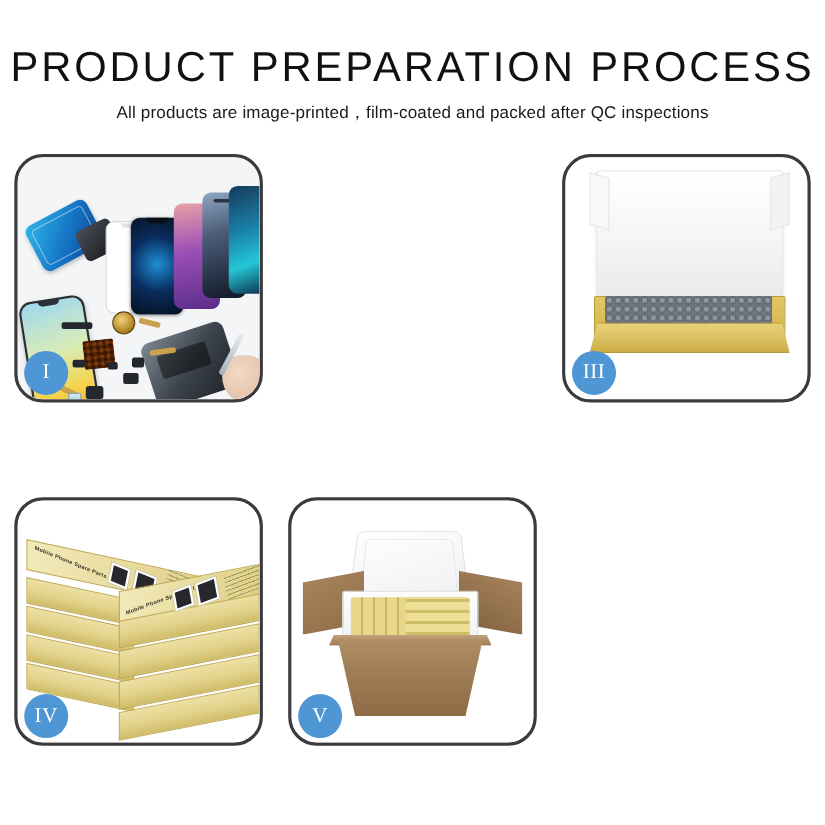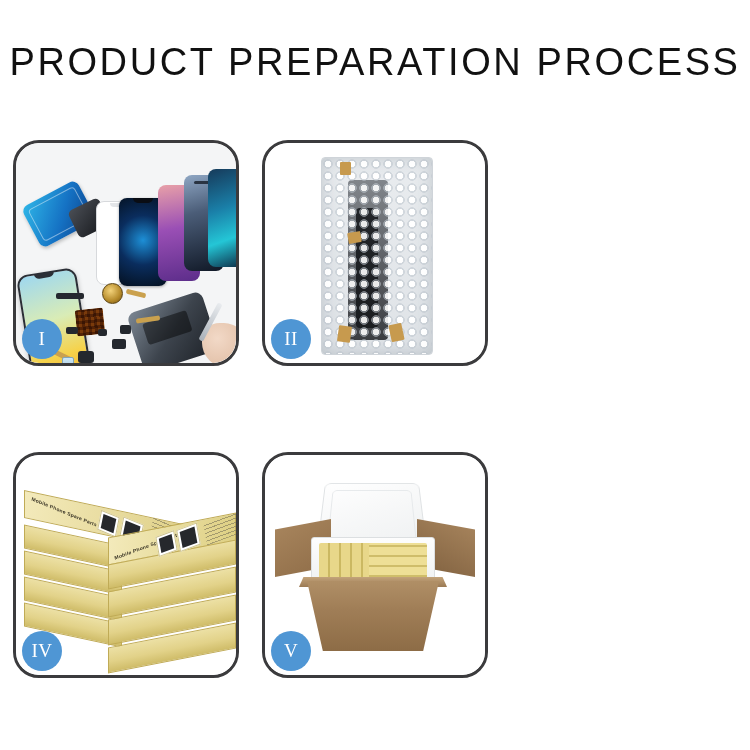--- a/index.html
+++ b/index.html
@@ -320,20 +320,21 @@
   .tb1{left:46px;top:96px;width:16px;height:18px;transform:skewY(20deg);}
   .tb2{left:52px;top:152px;width:16px;height:18px;transform:skewY(20deg);}
 </style>
 </head>
 <body>
 
 <div class="page">
 
   <div class="header">
     <div class="title">PRODUCT PREPARATION PROCESS</div>
+    <div class="subtitle">All products are image-printed，film-coated and packed after QC inspections</div>
   </div>
 
   <div class="grid">
 
     <div class="panel p1">
       <div class="photo ph1">
         <div class="scr-blue"></div>
         <div class="scr-dark"></div>
         <div class="ph-white"></div>
         <div class="ph-nav"></div>
@@ -354,35 +355,32 @@
         <div class="blk b-e"></div>
         <div class="blk b-f"></div>
         <div class="blk b-g"></div>
         <div class="sim"></div>
         <div class="hand"></div>
         <div class="tweez"></div>
       </div>
       <div class="badge">I</div>
     </div>
 
-    <div class="panel p2">
-      <div class="photo ph2">
-        <div class="bag">
-          <div class="bag-item"></div>
-          <div class="bag-item narrow"></div>
-          <div class="bubbles"></div>
-          <div class="tape t-a"></div>
-          <div class="tape t-b"></div>
-          <div class="tape t-c"></div>
-          <div class="tape t-d"></div>
-        </div>
+
+    <div class="panel p3">
+      <div class="photo ph3">
+        <div class="lid"></div>
+        <div class="lid-flapL"></div>
+        <div class="lid-flapR"></div>
+        <div class="box-body"></div>
+        <div class="fill-bubbles"></div>
+        <div class="box-front"></div>
       </div>
-      <div class="badge">II</div>
+      <div class="badge">III</div>
     </div>
-
 
     <div class="panel p4">
       <div class="photo ph4">
         <div class="stack">
           <div class="sbox s-l4"></div>
           <div class="sbox s-l3"></div>
           <div class="sbox s-l2"></div>
           <div class="sbox s-l1"></div>
           <div class="sbox s-t1">
             <div class="lbl" style="left:6px;top:9px;transform:rotate(11deg);">Mobile Phone Spare Parts</div>

